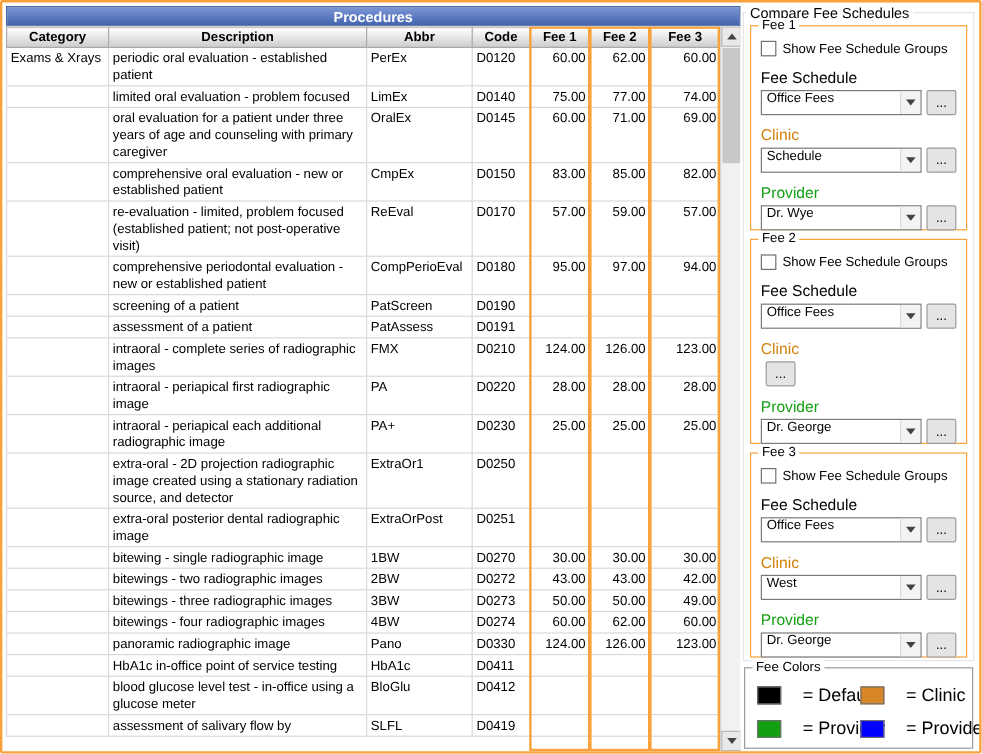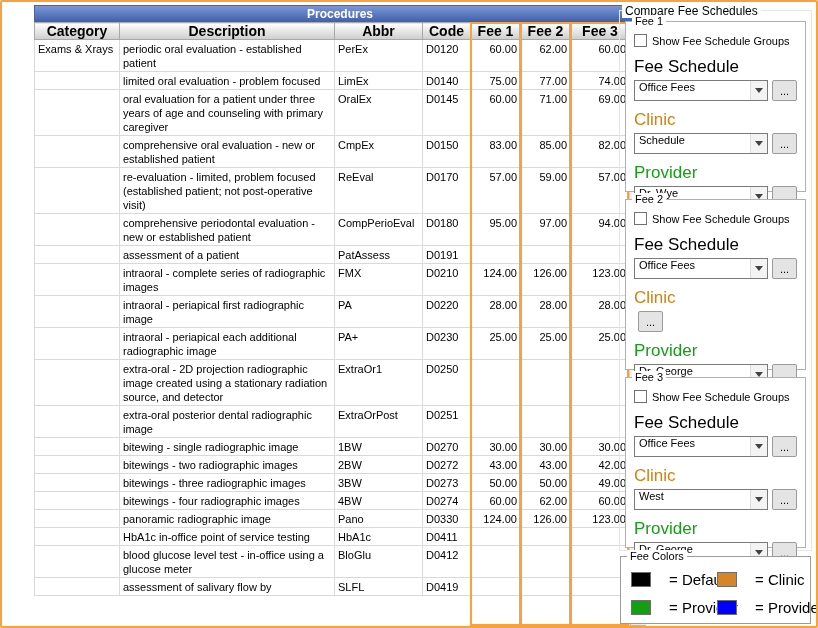--- a/index.html
+++ b/index.html
@@ -12,27 +12,27 @@
     --title-top:#7D97D6;
     --title-bottom:#4263AE;
   }
   *{box-sizing:border-box;margin:0;padding:0;}
   html,body{width:818px;height:628px;}
   body{font-family:"Liberation Sans",sans-serif;background:#fff;}
   .window{position:relative;width:818px;height:628px;background:#fff;
           border:2px solid var(--accent-orange);border-radius:2px;overflow:hidden;}
 
   
-  .grid-area{position:absolute;left:3px;top:3px;width:612px;height:621px;margin-left:29px;}
+  .grid-area{position:absolute;left:3px;top:3px;width:612px;height:621px;}
   .grid-title{height:17px;line-height:17px;text-align:center;color:#fff;font-weight:bold;
               font-size:12px;background:linear-gradient(180deg,var(--title-top),var(--title-bottom));
               border:1px solid #46649F;}
   .grid-body{position:relative;width:612px;height:604px;overflow:hidden;background:#fff;}
   table.proc{border-collapse:collapse;table-layout:fixed;width:595px;}
-  table.proc th{background:linear-gradient(180deg,#FFFFFF,#CDCDCD);font-size:14px;font-weight:bold;
+  table.proc th{background:linear-gradient(180deg,#FFFFFF,#CDCDCD);font-size:11px;font-weight:bold;
                 height:17px;border:1px solid #A9A9A9;padding:0 2px;color:#000;}
   table.proc td{font-size:11px;color:#000;vertical-align:top;border:1px solid #D9D9D9;
                 padding:2px 3px 1px 3px;line-height:14px;background:#fff;}
   td.cat{padding-left:2px;}
   td.code{padding-left:2px;}
   td.fee{text-align:right;padding-right:7px;}
   td.fee1{color:var(--fee1-text);}
   td.fee2{color:var(--fee2-text);}
   td.fee3{color:var(--fee3-text);}
 
@@ -58,21 +58,21 @@
                  border:1px solid #E6E6E6;}
   .compare-title{position:absolute;left:2px;top:-7px;background:#fff;padding:0 3px;
                  font-size:12px;color:#000;white-space:nowrap;}
   .fee-group{position:absolute;left:5px;width:181px;height:171px;
              border:1px solid var(--accent-orange);padding:11px 8px 0 8px;background:#fff;}
   .fg1{top:10px;} .fg2{top:188px;} .fg3{top:366px;}
   .fee-group-label{position:absolute;left:6px;top:-7px;background:#fff;padding:0 3px;
                    font-size:11px;color:#000;}
   .checkbox-row{display:flex;align-items:center;gap:5px;height:15px;cursor:default;}
   .checkbox{width:13px;height:13px;background:#fff;border:1px solid #707070;flex:0 0 auto;}
-  .field-label{margin-top:9px;font-size:17px;color:#000;}
+  .field-label{margin-top:9px;font-size:13px;color:#000;}
   .field-label.clinic{color:var(--clinic-label);}
   .field-label.provider{color:var(--provider-label);}
   .combo-row{margin-top:3px;display:flex;align-items:center;}
   .combo{flex:1;height:21px;border:1px solid #7A7A7A;background:#fff;display:flex;
          align-items:flex-start;overflow:hidden;}
   .combo-text{flex:1;font-size:11px;padding:0 4px;white-space:nowrap;overflow:hidden;color:#000;}
   .combo-arrow{width:17px;height:100%;display:flex;align-items:center;justify-content:center;
                background:#F3F3F3;border-left:1px solid #DCDCDC;}
   .combo-arrow::after{content:"";width:0;height:0;border-left:4px solid transparent;
                       border-right:4px solid transparent;border-top:5px solid #424242;}
@@ -168,20 +168,29 @@
     <td class="cat"></td>
     <td class="desc">comprehensive periodontal evaluation - new or established patient</td>
     <td class="abbr">CompPerioEval</td>
     <td class="code">D0180</td>
     <td class="fee fee1">95.00</td>
     <td class="fee fee2">97.00</td>
     <td class="fee fee3">94.00</td>
   </tr>
             <tr>
     <td class="cat"></td>
+    <td class="desc">screening of a patient</td>
+    <td class="abbr">PatScreen</td>
+    <td class="code">D0190</td>
+    <td class="fee fee1"></td>
+    <td class="fee fee2"></td>
+    <td class="fee fee3"></td>
+  </tr>
+            <tr>
+    <td class="cat"></td>
     <td class="desc">assessment of a patient</td>
     <td class="abbr">PatAssess</td>
     <td class="code">D0191</td>
     <td class="fee fee1"></td>
     <td class="fee fee2"></td>
     <td class="fee fee3"></td>
   </tr>
             <tr>
     <td class="cat"></td>
     <td class="desc">intraoral - complete series of radiographic images</td>

